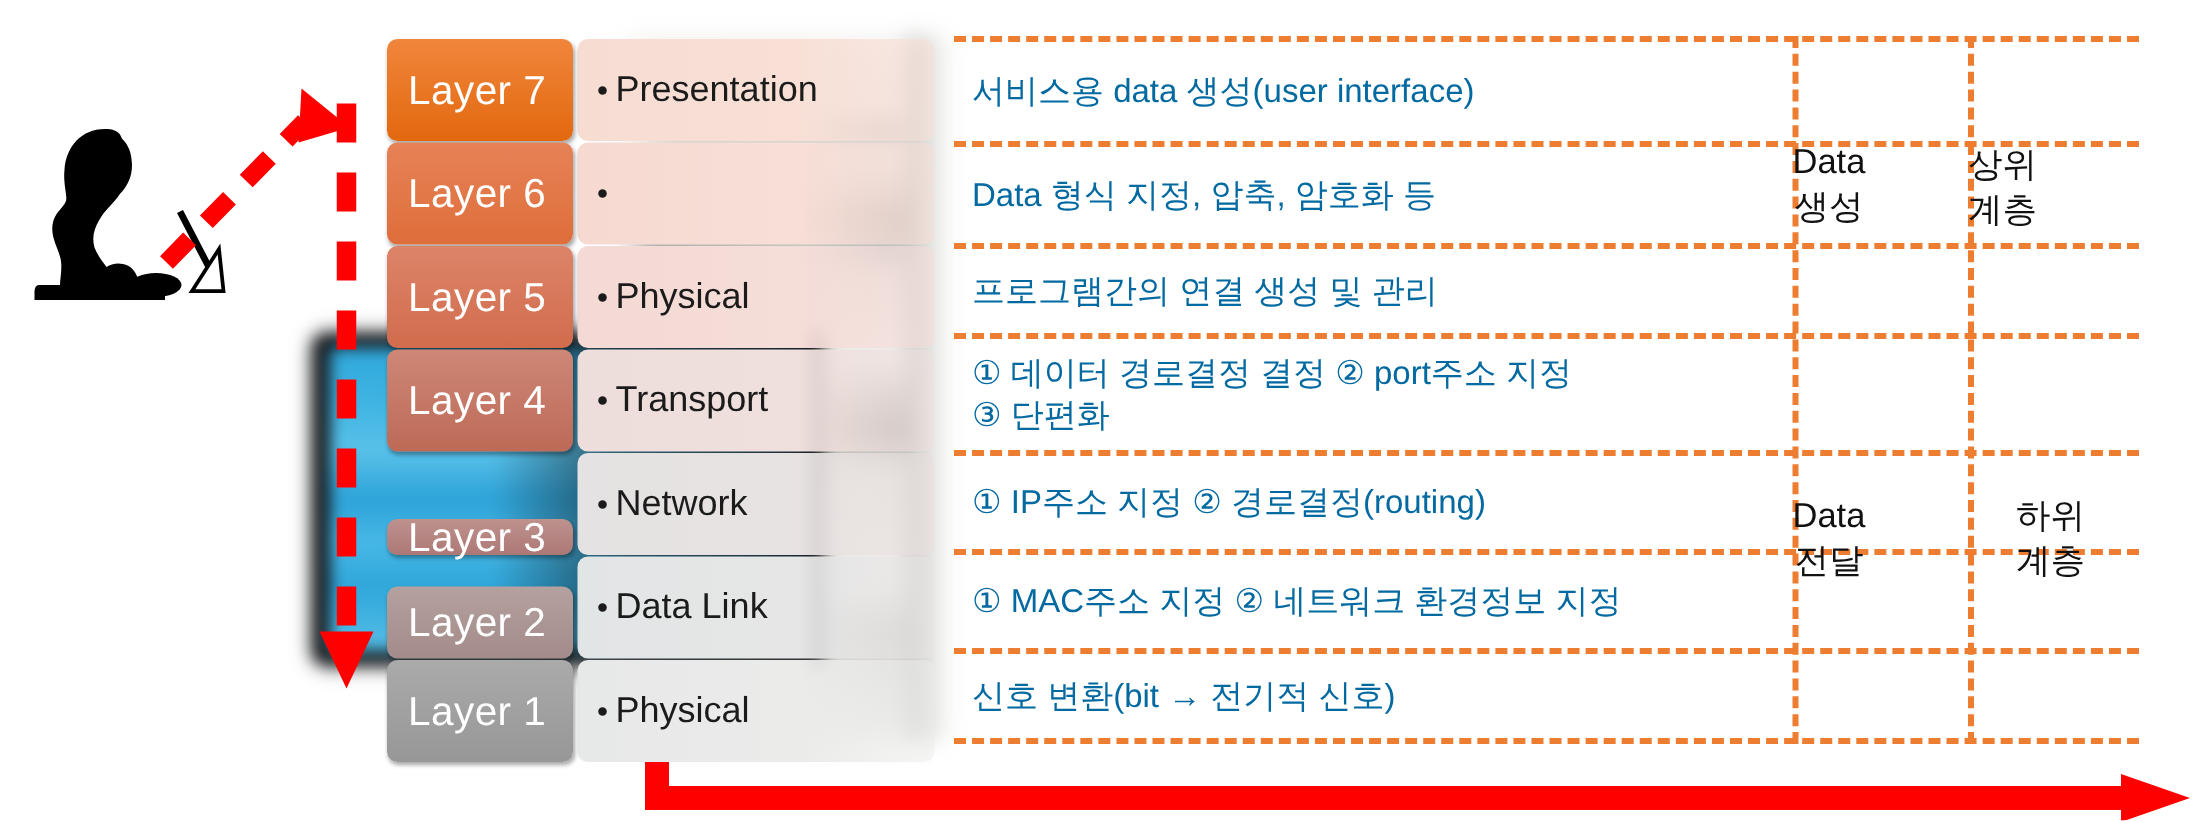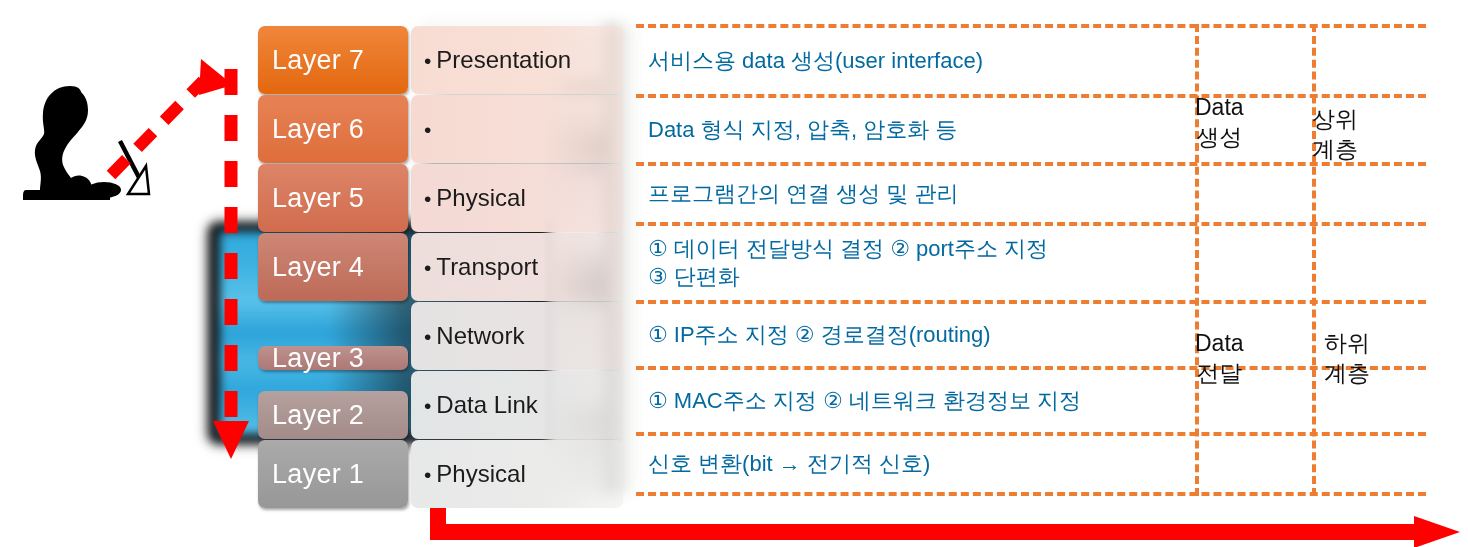--- a/index.html
+++ b/index.html
@@ -72,21 +72,21 @@
   
   .layer-stack { position:absolute; left:258px; top:26px; width:365px; }
   .layer-row {
     position:relative;
     height:68px;
     margin-bottom:1px;
     display:flex;
     align-items:stretch;
   }
   .layer-badge {
-    width:150px;
+    width:124px;
     border-radius:7px;
     display:flex; align-items:center;
     padding-left:14px;
     color:#ffffff;
     font-size:27px;
     letter-spacing:.3px;
     box-shadow:1px 2px 3px rgba(0,0,0,.35);
     position:relative; z-index:3;
   }
   .layer-name {
@@ -227,21 +227,21 @@
     <div class="grid-row" style="top:0px;   height:70px;">
       <span class="desc-text">서비스용 data 생성(user interface)</span>
     </div>
     <div class="grid-row" style="top:70px;  height:68px;">
       <span class="desc-text">Data 형식 지정, 압축, 암호화 등</span>
     </div>
     <div class="grid-row" style="top:138px; height:60px;">
       <span class="desc-text">프로그램간의 연결 생성 및 관리</span>
     </div>
     <div class="grid-row" style="top:198px; height:78px;">
-      <span class="desc-text">① 데이터 전달방식 결정 ② port주소 지정
+      <span class="desc-text">① 데이터 경로결정 결정 ② port주소 지정
 ③ 단편화</span>
     </div>
     <div class="grid-row" style="top:276px; height:66px;">
       <span class="desc-text">① IP주소 지정 ② 경로결정(routing)</span>
     </div>
     <div class="grid-row" style="top:342px; height:66px;">
       <span class="desc-text">① MAC주소 지정 ② 네트워크 환경정보 지정</span>
     </div>
     <div class="grid-row last" style="top:408px; height:64px;">
       <span class="desc-text">신호 변환(bit → 전기적 신호)</span>
@@ -251,25 +251,25 @@
     <div class="vline" style="left:676px;"></div>
 
     <div class="side-cell" style="left:559px; top:0px;   width:117px; height:198px;">
       <span>Data
 생성</span>
     </div>
     <div class="side-cell" style="left:559px; top:198px; width:117px; height:274px;">
       <span>Data
 전달</span>
     </div>
-    <div class="side-cell" style="left:676px; top:14px;   width:114px; height:198px;font-family:Liberation Mono, monospace;">
+    <div class="side-cell" style="left:676px; top:2px;   width:114px; height:198px;">
       <span>상위
 계층</span>
     </div>
-    <div class="side-cell" style="left:688px; top:198px; width:114px; height:274px;">
+    <div class="side-cell" style="left:708px; top:198px; width:114px; height:274px;">
       <span>하위
 계층</span>
     </div>
   </div>
 
   <svg class="bottom-arrow" viewBox="0 0 1040 47">
     <rect x="6" y="4" width="16" height="32" fill="#FF0000"></rect>
     <rect x="6" y="24" width="990" height="16" fill="#FF0000"></rect>
     <polygon points="990,16 1036,32 990,48" fill="#FF0000"></polygon>
   </svg>

